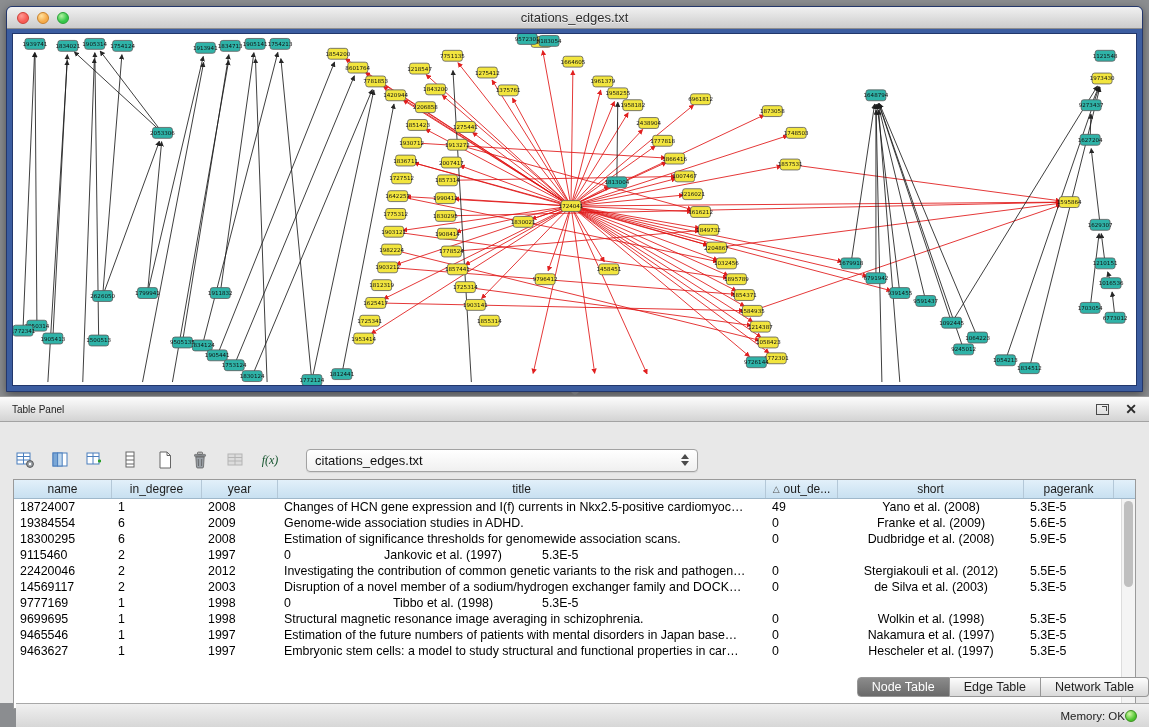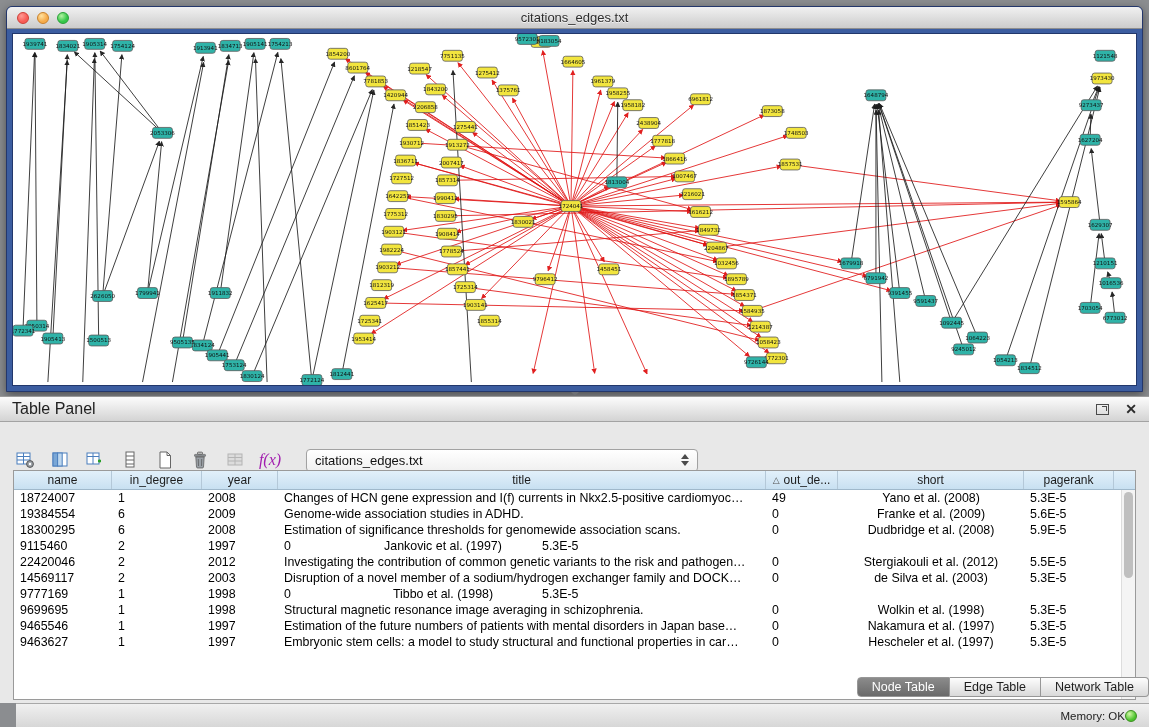--- a/index.html
+++ b/index.html
@@ -25,41 +25,41 @@
   .node-label{font-family:"DejaVu Sans",sans-serif;font-size:5.6px;fill:#111}
 
   
   .splitter{position:absolute;left:0;top:392px;width:1149px;height:4px;cursor:row-resize;display:flex;justify-content:center;align-items:center}
   .splitter i{width:0;height:0;border-left:4px solid transparent;border-right:4px solid transparent;border-top:4px solid #6f7174}
 
   
   .panel-header{position:absolute;left:0;top:396px;width:1149px;height:26px;
     background:linear-gradient(#fcfcfc,#d3d3d3);border-top:1px solid #9b9b9b;border-bottom:1px solid #a3a3a3;
     display:flex;align-items:center;padding:0 12px}
-  .panel-title{font-size:16px;color:#222}
+  .panel-title{font-size:10px;color:#222}
   .panel-header .spacer{flex:1}
   .float-ic{width:13px;height:11px;border:1px solid #4a4a4a;position:relative;margin-right:16px;cursor:pointer}
   .float-ic::after{content:"";position:absolute;right:1px;top:1px;width:4px;height:4px;border-top:1.5px solid #4a4a4a;border-right:1.5px solid #4a4a4a}
   .close-ic{font-size:14px;font-weight:bold;color:#2b2b2b;cursor:pointer;line-height:1}
 
   .panel-body{position:absolute;left:0;top:422px;width:1149px;height:281px;background:#e8e8e8}
 
   .toolbar{position:absolute;left:12px;top:24px;height:28px;display:flex;align-items:center;gap:9px}
   .tool-btn{width:26px;height:26px;display:flex;align-items:center;justify-content:center;border-radius:4px;cursor:pointer}
   .tool-btn svg{display:block}
-  .fx{font-family:"Liberation Serif",serif;font-style:italic;font-size:16px;color:#a21caf}
+  .fx{font-family:"Liberation Serif",serif;font-style:italic;font-size:12px;color:#14532d}
   .dropdown{margin-left:14px;width:392px;height:23px;border:1px solid #a2a2a2;border-radius:4px;
     background:linear-gradient(#ffffff,#f0f0f0);display:flex;align-items:center;padding:0 8px;cursor:pointer;
     box-shadow:0 1px 1px rgba(0,0,0,.08)}
   .dropdown .val{flex:1;font-size:13px;color:#111;white-space:nowrap;overflow:hidden}
   .combo-arrows{display:flex;flex-direction:column;gap:2px;padding-left:8px}
   .combo-arrows .up{width:0;height:0;border-left:4px solid transparent;border-right:4px solid transparent;border-bottom:5px solid #4a4a4a}
   .combo-arrows .dn{width:0;height:0;border-left:4px solid transparent;border-right:4px solid transparent;border-top:5px solid #4a4a4a}
 
-  .table-box{position:absolute;left:13px;top:48px;width:1123px;height:230px;background:#fff;border:1px solid #9a9a9a;overflow:hidden}
+  .table-box{position:absolute;left:13px;top:57px;width:1123px;height:230px;background:#fff;border:1px solid #9a9a9a;overflow:hidden}
   .thead{display:flex;height:19px;background:linear-gradient(#e2f0fa,#c8e0f1);border-bottom:1px solid #9fb8cb}
   .th{display:flex;align-items:center;justify-content:center;font-size:12px;color:#1c1c1c;
     border-right:1px solid #b4c8d8;height:100%;gap:4px;cursor:pointer;overflow:hidden;white-space:nowrap}
   .th .sort{font-size:9px;color:#555}
   .thead .fill{flex:1}
   .tbody{position:absolute;left:0;top:19px;right:14px;bottom:0;overflow:hidden}
   .tr{display:flex;height:16px;cursor:default}
   .td{font-size:12.4px;color:#000;line-height:16px;padding:0 6px;white-space:nowrap;overflow:hidden;text-overflow:ellipsis}
   .c0{width:98px}.c1{width:90px}.c2{width:76px}.c3{width:488px}.c4{width:72px}.c5{width:186px}.c6{width:90px}
   .td.c5{text-align:center}

